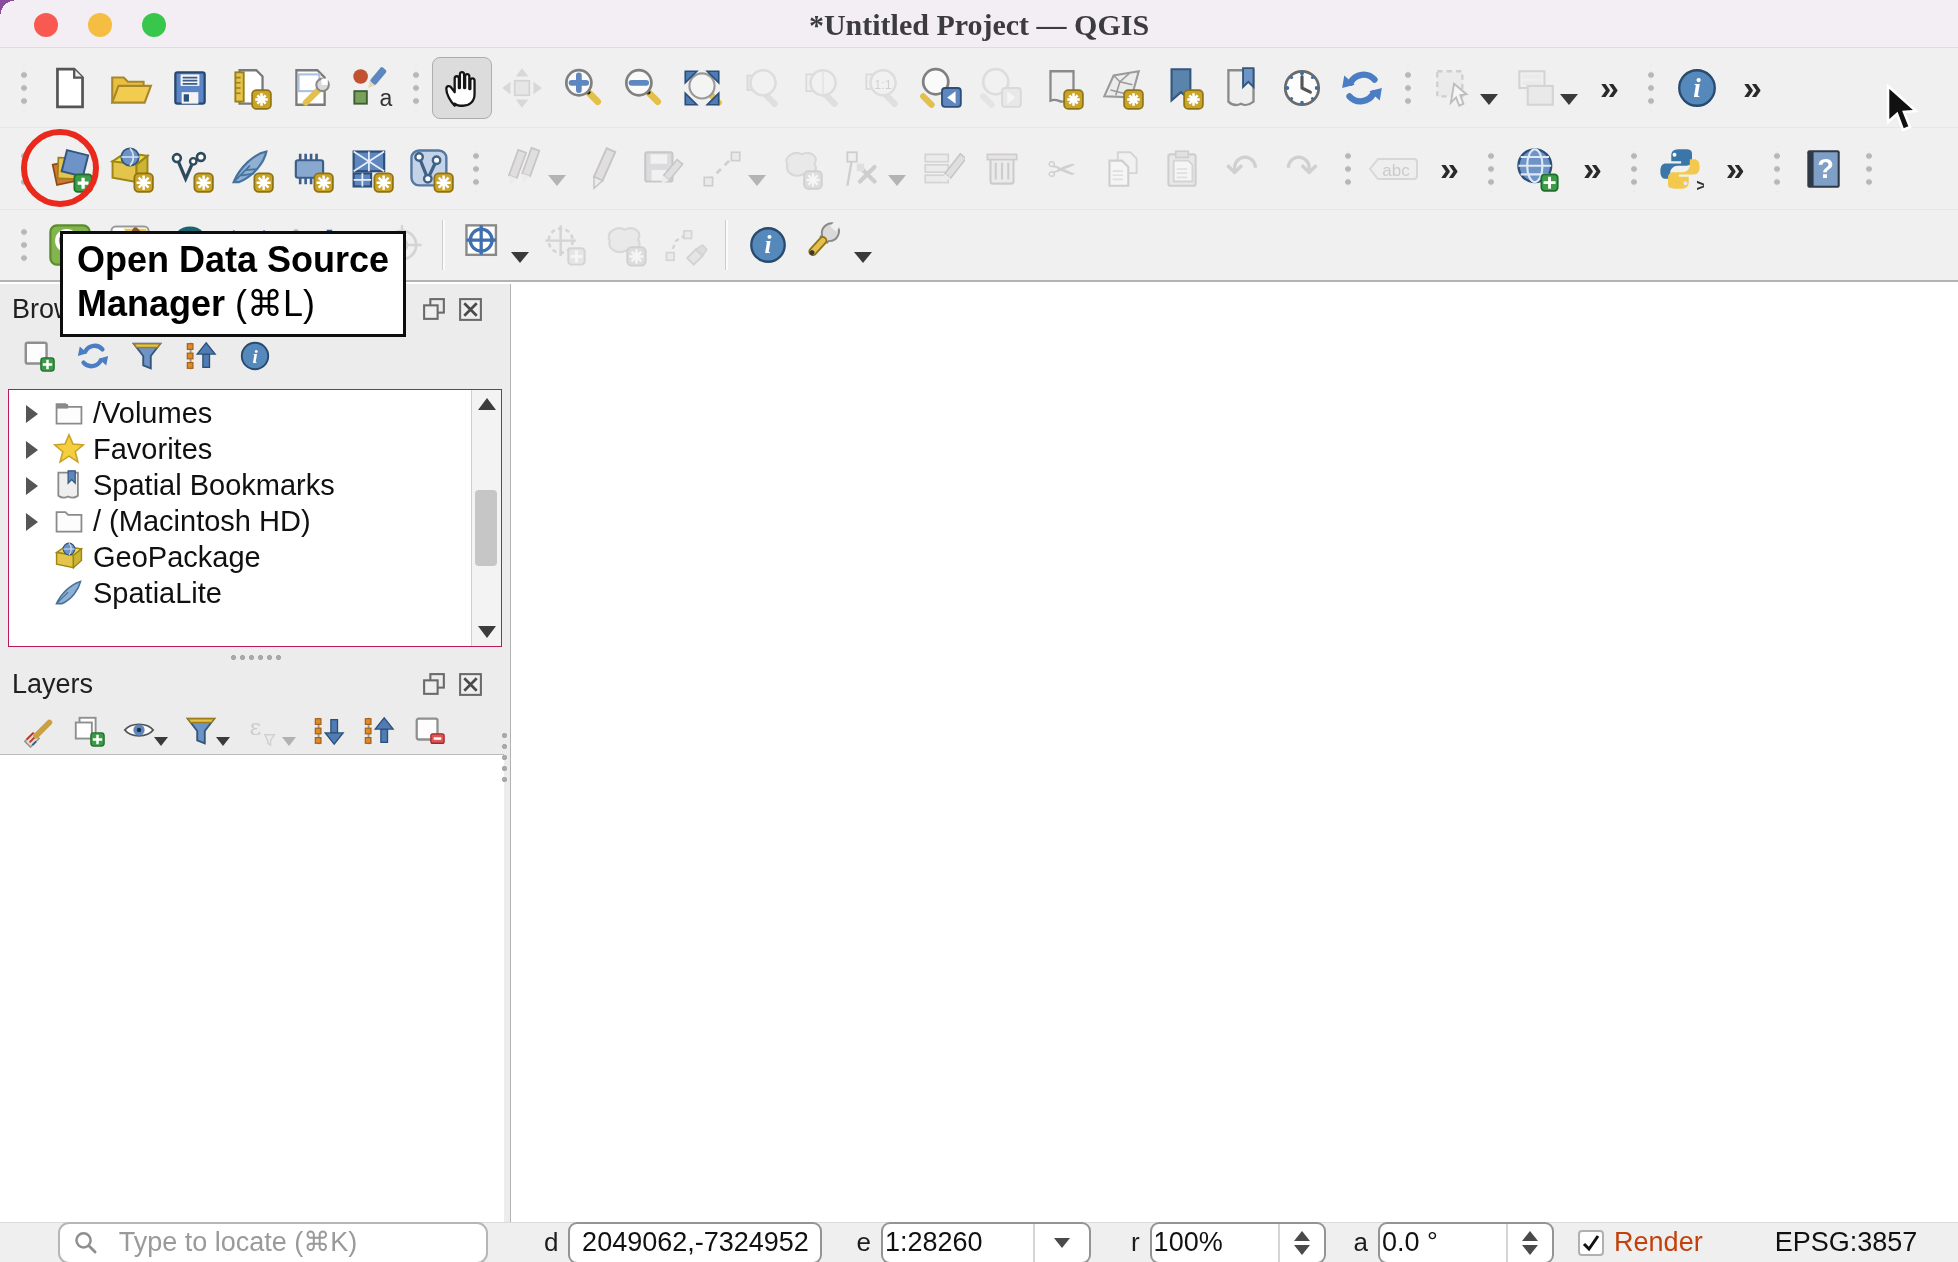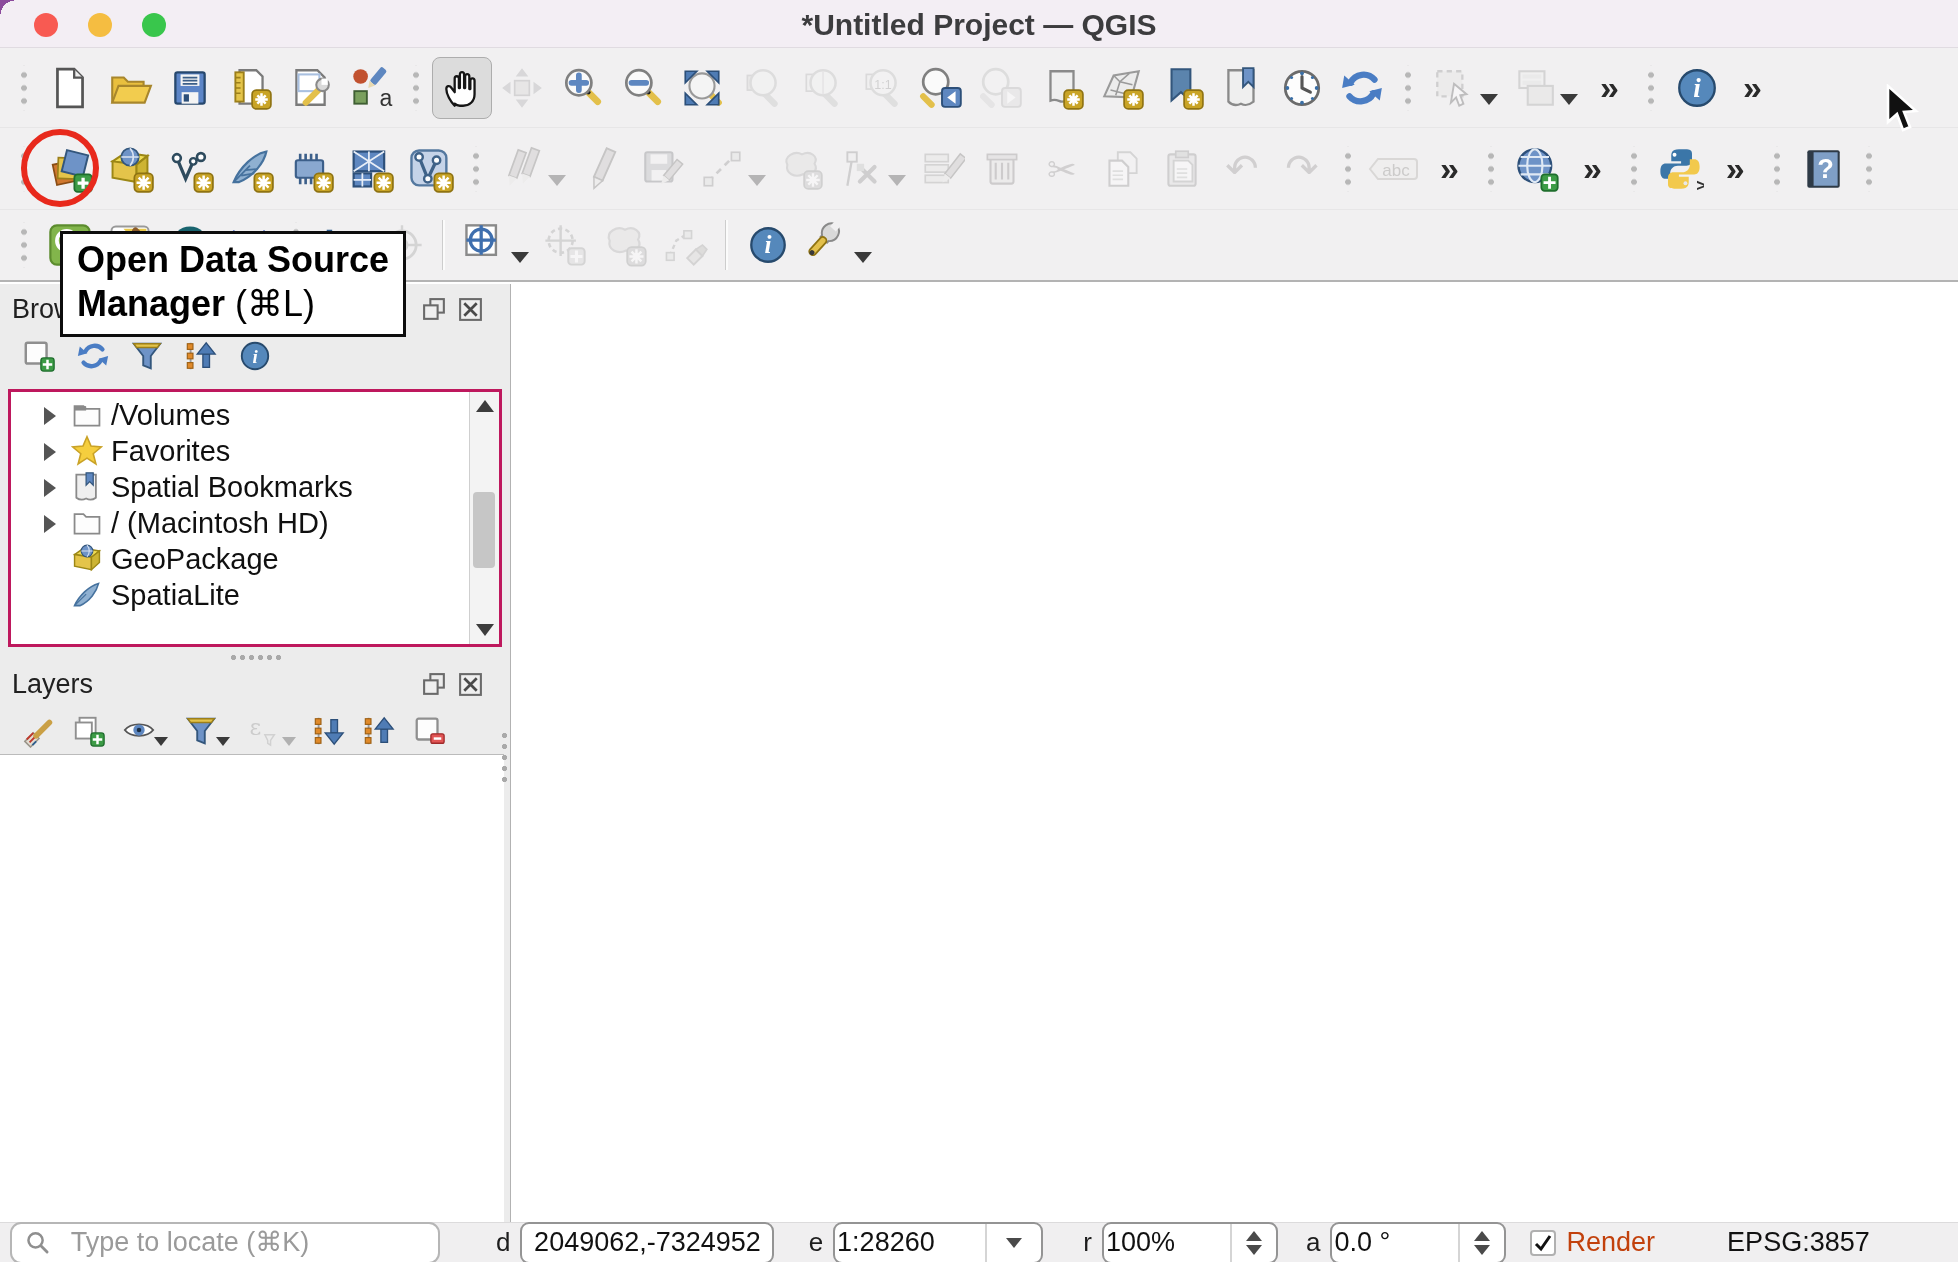--- a/index.html
+++ b/index.html
@@ -3,21 +3,21 @@
 <meta charset="utf-8">
 <style>
   * { box-sizing: border-box; }
   html,body { margin:0; padding:0; }
   body {
     width:1958px; height:1262px; position:relative; overflow:hidden;
     font-family:"Liberation Sans", sans-serif; background:#fff; color:#1c1c1e;
   }
   
   .titlebar { position:absolute; left:0; top:0; width:1958px; height:48px;
-    background:#f3eef4; border-bottom:1px solid #e0dbe1; }
+    background:#f3eef4; border-bottom:1px solid #e0dbe1;font-family:Liberation Serif, serif; }
   .corner { position:absolute; left:0; top:0; width:14px; height:14px;
     background:radial-gradient(circle at 14px 14px, transparent 13px, #8b4a9c 13px); }
   .traffic { position:absolute; left:34px; top:13px; display:flex; gap:30px; }
   .light { width:24px; height:24px; border-radius:50%; }
   .title { position:absolute; left:0; right:0; top:8px; text-align:center;
     font-size:30px; font-weight:bold; color:#3c3c3e; }
   
   .tbrow { position:absolute; left:0; width:1958px; background:#f1f0f1;
     display:flex; align-items:center; padding:0 8px; }
   #row1 { top:48px; height:80px; border-bottom:1px solid #e7e6e7; }
@@ -37,21 +37,21 @@
   .ovf { font-size:34px; font-weight:bold; color:#2a2a2a; margin:0 16px; flex:0 0 auto; }
   
   .panelcol { position:absolute; left:0; top:284px; width:510px; height:938px; background:#ececec; }
   .canvas { position:absolute; left:510px; top:284px; width:1448px; height:938px;
     background:#fff; border-left:1px solid #b2b2b2; }
   .panelhead { display:flex; align-items:center; padding:10px 12px 4px 12px;
     font-size:27px; color:#202020; }
   .winbtns { margin-left:auto; display:flex; gap:9px; margin-right:14px; }
   .ptool { display:flex; align-items:center; gap:20px; padding:10px 6px 6px 22px; }
   .treebox { margin:10px 8px 0 8px; height:258px; background:#fff;
-    border:3px solid #be185d; position:relative; overflow:hidden;padding-left:16px; }
+    border:1px solid #be185d; position:relative; overflow:hidden; }
   .tree { padding-top:5px; }
   .trow { display:flex; align-items:center; height:36px; font-size:29px; color:#101010;
     gap:8px; padding-left:10px; }
   .exp { width:26px; text-align:center; }
   .tri-r { width:0; height:0; border-top:9px solid transparent; border-bottom:9px solid transparent;
     border-left:12px solid #555; display:inline-block; }
   .sbar { position:absolute; right:0; top:0; bottom:0; width:30px;
     background:#f3f3f3; border-left:1px solid #cfcfcf; }
   .sbtn { height:28px; display:flex; align-items:center; justify-content:center; }
   .tri-u { width:0; height:0; border-left:9px solid transparent; border-right:9px solid transparent;
@@ -66,21 +66,21 @@
   .vsplit { position:absolute; left:500px; top:730px; width:10px; height:56px;
     background-image:radial-gradient(circle, #a9a9a9 2.3px, transparent 2.9px);
     background-size:9px 11px; }
   .layerlist { position:absolute; left:0; right:6px; top:470px; bottom:0;
     background:#fff; border-top:1px solid #bbb; }
   
   .statusbar { position:absolute; left:0; top:1222px; width:1958px; height:40px;
     background:#f0eff0; border-top:1px solid #dcdbdc; display:flex; align-items:center;
     padding:0 10px; gap:10px; font-size:27px; }
   .locate { display:flex; align-items:center; gap:18px; width:430px; height:42px;
-    border:2px solid #b6b6b6; border-radius:11px; background:#fff; padding:0 12px; flex:0 0 auto; }
+    border:2px solid #b6b6b6; border-radius:11px; background:#fff; padding:0 12px; flex:0 0 auto;margin-left:48px; }
   .locate input { border:none; outline:none; width:100%; font-size:27px;
     font-family:"Liberation Sans",sans-serif; color:#333; background:transparent; }
   .locate input::placeholder { color:#9a9a9a; }
   .frag { color:#1d1d1d; font-size:26px; flex:0 0 auto; }
   .field { height:42px; background:#fff; border:2px solid #949494; border-radius:9px;
     display:flex; align-items:center; justify-content:center; color:#111; flex:0 0 auto; }
   .combo { justify-content:flex-start; padding-left:2px; position:relative; }
   .combo .arrowzone { margin-left:auto; width:56px; height:100%; border-left:2px solid #d5d5d5;
     display:flex; align-items:center; justify-content:center; }
   .spinner { margin-left:auto; width:46px; height:100%; border-left:2px solid #d5d5d5;

